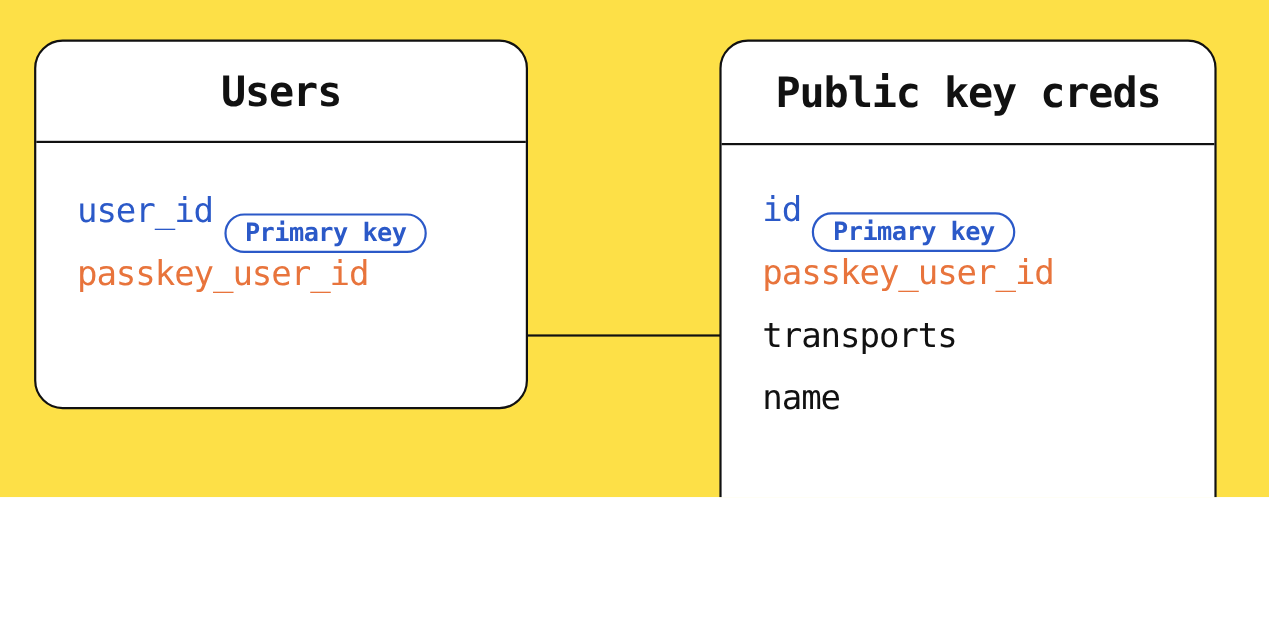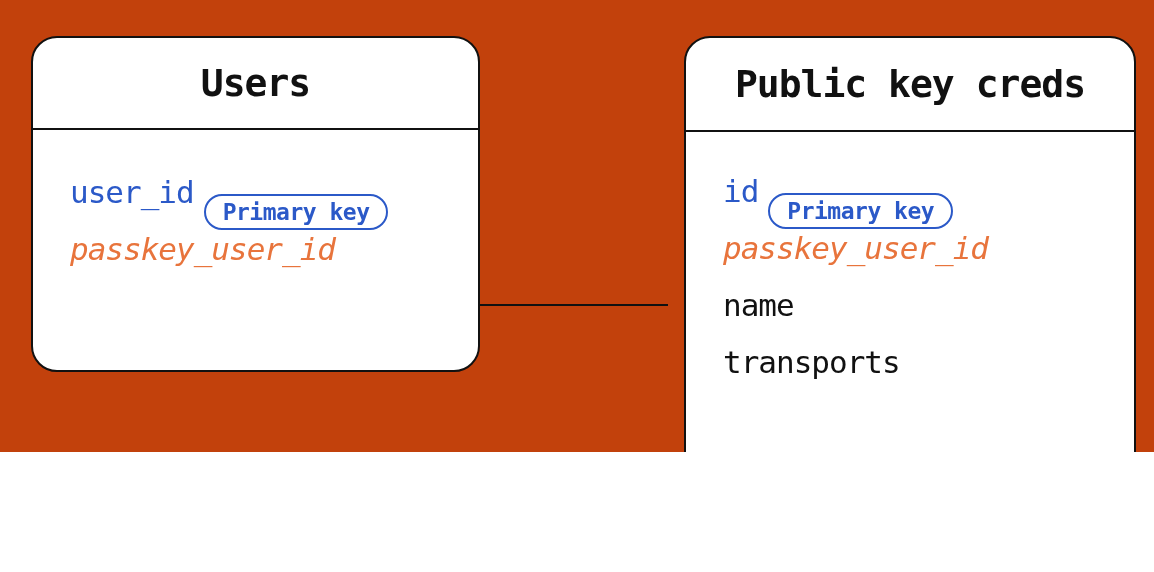--- a/index.html
+++ b/index.html
@@ -4,33 +4,33 @@
 <style>
   :root{
     --blue:#2b59c8;
     --orange:#e8743c;
     --line:#111111;
   }
   html,body{margin:0;padding:0;background:#ffffff;}
   .canvas{
     position:relative;
     width:1154px;height:452px;
-    background:#c2410c;
+    background:#fde047;
     font-family:"DejaVu Sans Mono","Liberation Mono",monospace;
     overflow:hidden;
   }
   .er-table{
     position:absolute;
     background:#ffffff;
     border:2px solid var(--line);
     border-radius:26px;
     box-sizing:border-box;
   }
   .tbl-left{left:31px;top:36px;width:449px;height:336px;}
-  .tbl-right{left:684px;top:36px;width:452px;height:501px;}
+  .tbl-right{left:654px;top:36px;width:452px;height:501px;}
   .tbl-header{
     display:flex;align-items:center;justify-content:center;
     border-bottom:2px solid var(--line);
     font-weight:bold;font-size:38px;color:#111111;
     box-sizing:border-box;
     letter-spacing:-1px;
   }
   .tbl-left .tbl-header{height:92px;}
   .tbl-right .tbl-header{height:94px;}
   .tbl-body{box-sizing:border-box;}
@@ -39,21 +39,21 @@
   .field-row{
     display:flex;align-items:center;
     height:57px;
     padding-left:37px;
     gap:10px;
     font-size:31px;
     color:#111111;
     letter-spacing:-1px;
   }
   .f-blue{color:var(--blue);}
-  .f-orange{color:var(--orange);font-style:italic;}
+  .f-orange{color:var(--orange);}
   .pk-badge{
     display:inline-flex;align-items:center;justify-content:center;
     height:36px;
     padding:0 17px;
     border:2px solid var(--blue);
     border-radius:999px;
     color:var(--blue);
     font-size:23px;font-weight:bold;
     letter-spacing:-0.5px;
     box-sizing:border-box;
@@ -90,21 +90,21 @@
     <div class="tbl-header">Public key creds</div>
     <div class="tbl-body">
       <div class="field-row">
         <span class="f-blue">id</span>
         <span class="pk-badge">Primary key</span>
       </div>
       <div class="field-row">
         <span class="f-orange">passkey_user_id</span>
       </div>
       <div class="field-row">
-        <span>name</span>
+        <span>transports</span>
       </div>
       <div class="field-row">
-        <span>transports</span>
+        <span>name</span>
       </div>
     </div>
   </div>
 
 </div>
 
 </body></html>

